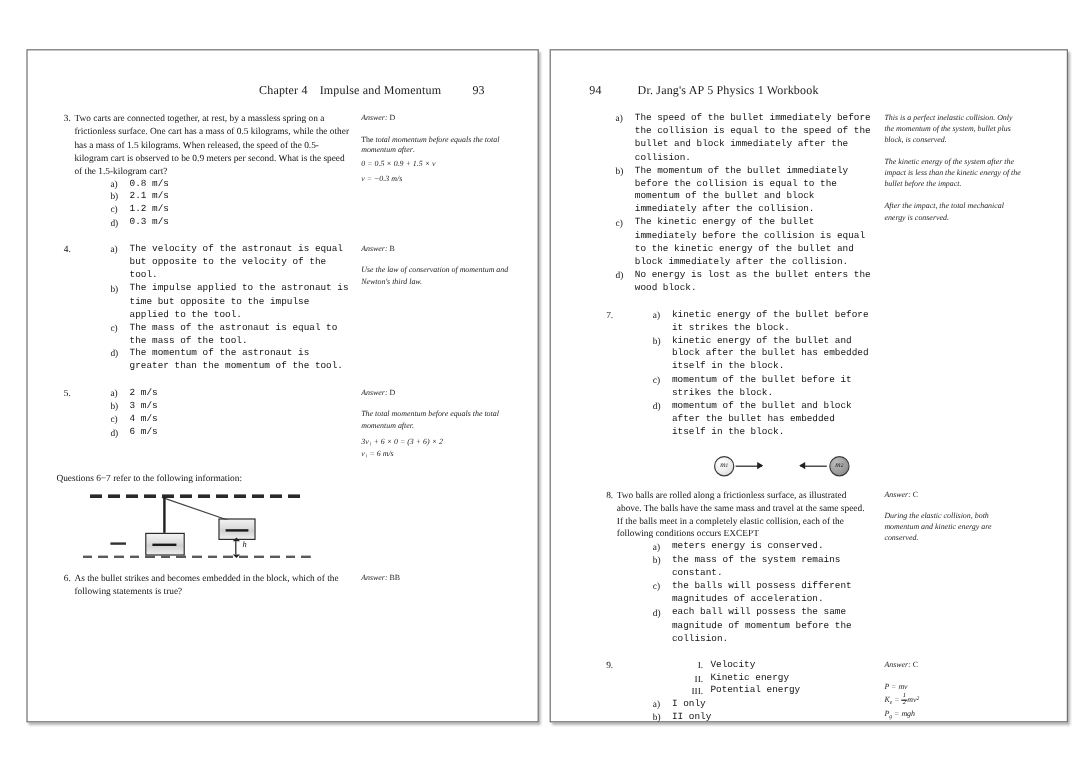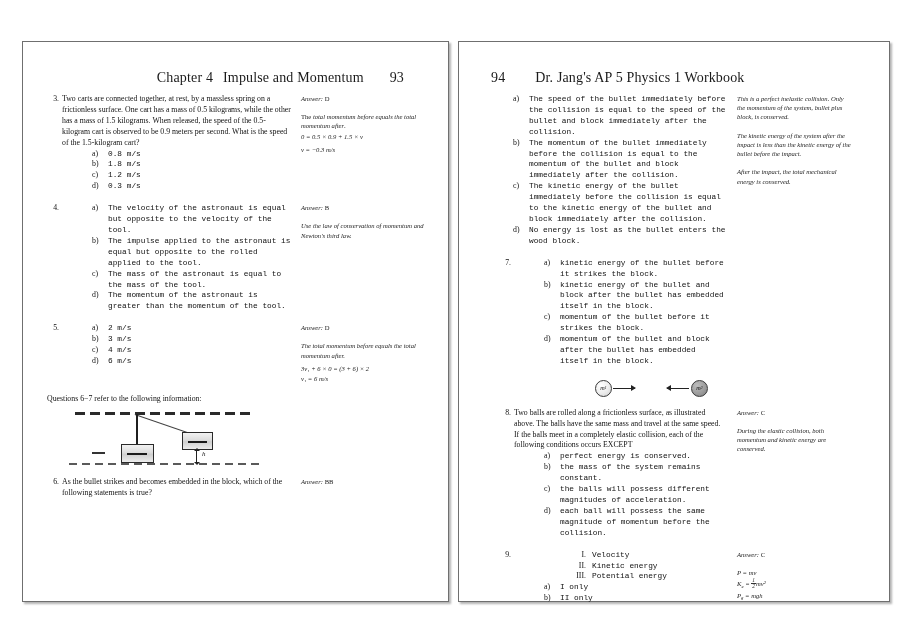--- a/index.html
+++ b/index.html
@@ -23,21 +23,21 @@
     box-shadow: 2px 2px 2px rgba(0,0,0,0.30);
   }
   #page-left  { left: 22px;  width: 427px; }
   #page-right { left: 458px; width: 432px; }
 
   .page-inner { position: relative; width: 100%; height: 100%; }
 
   
   .runhead {
     position: absolute;
-    font-size: 14px;
+    font-size: 10px;
     color: #1a1a1a;
     letter-spacing: .15px;
     white-space: nowrap;
   }
   .runhead.left-head { right: 44px; top: 28px; }
   .runhead .chap { margin-right: 10px; }
   .runhead .folio-r { margin-left: 26px; }
   .runhead.right-head { left: 32px; top: 28px; font-family: Liberation Serif, serif; }
   .runhead .folio-l { margin-right: 30px; }
 
@@ -221,21 +221,21 @@
             <div class="q">
               <span class="qnum">3.</span>
               <span class="qstem">Two carts are connected together, at rest, by a massless spring on a frictionless surface. One cart has a mass of 0.5 kilograms, while the other has a mass of 1.5 kilograms. When released, the speed of the 0.5-kilogram cart is observed to be 0.9 meters per second. What is the speed of the 1.5-kilogram cart?</span>
               <ol class="choices">
                 <li class="choice">
                   <span class="lbl">a)</span>
                   <span class="ctext">0.8 m/s</span>
                 </li>
                 <li class="choice">
                   <span class="lbl">b)</span>
-                  <span class="ctext">1.8 m/s</span>
+                  <span class="ctext">2.1 m/s</span>
                 </li>
                 <li class="choice">
                   <span class="lbl">c)</span>
                   <span class="ctext">1.2 m/s</span>
                 </li>
                 <li class="choice">
                   <span class="lbl">d)</span>
                   <span class="ctext">0.3 m/s</span>
                 </li>
               </ol>
@@ -260,21 +260,21 @@
           <div class="qcol">
             <div class="q">
               <span class="qnum">4.</span>
               <ol class="choices">
                 <li class="choice">
                   <span class="lbl">a)</span>
                   <span class="ctext">The velocity of the astronaut is equal but opposite to the velocity of the tool.</span>
                 </li>
                 <li class="choice">
                   <span class="lbl">b)</span>
-                  <span class="ctext">The impulse applied to the astronaut is equal but opposite to the rolled applied to the tool.</span>
+                  <span class="ctext">The impulse applied to the astronaut is time but opposite to the impulse applied to the tool.</span>
                 </li>
                 <li class="choice">
                   <span class="lbl">c)</span>
                   <span class="ctext">The mass of the astronaut is equal to the mass of the tool.</span>
                 </li>
                 <li class="choice">
                   <span class="lbl">d)</span>
                   <span class="ctext">The momentum of the astronaut is greater than the momentum of the tool.</span>
                 </li>
               </ol>
@@ -457,21 +457,21 @@
         </div>
 
         <div class="qrow">
           <div class="qcol">
             <div class="q">
               <span class="qnum">8.</span>
               <span class="qstem">Two balls are rolled along a frictionless surface, as illustrated above. The balls have the same mass and travel at the same speed. If the balls meet in a completely elastic collision, each of the following conditions occurs EXCEPT</span>
               <ol class="choices">
                 <li class="choice">
                   <span class="lbl">a)</span>
-                  <span class="ctext">perfect energy is conserved.</span>
+                  <span class="ctext">meters energy is conserved.</span>
                 </li>
                 <li class="choice">
                   <span class="lbl">b)</span>
                   <span class="ctext">the mass of the system remains constant.</span>
                 </li>
                 <li class="choice">
                   <span class="lbl">c)</span>
                   <span class="ctext">the balls will possess different magnitudes of acceleration.</span>
                 </li>
                 <li class="choice">

